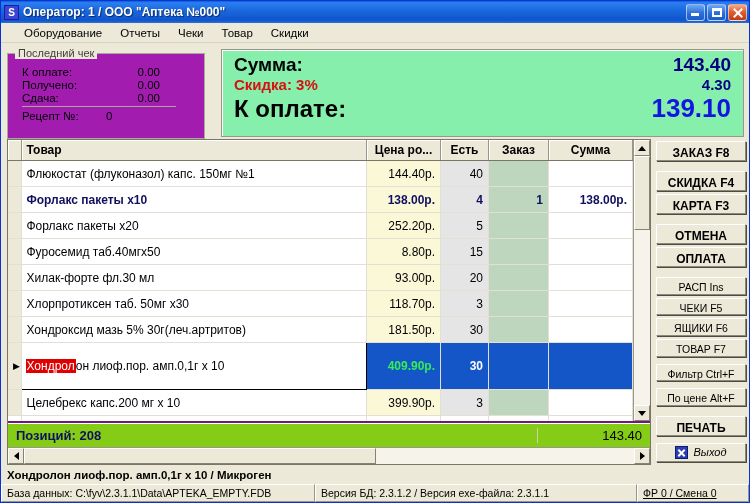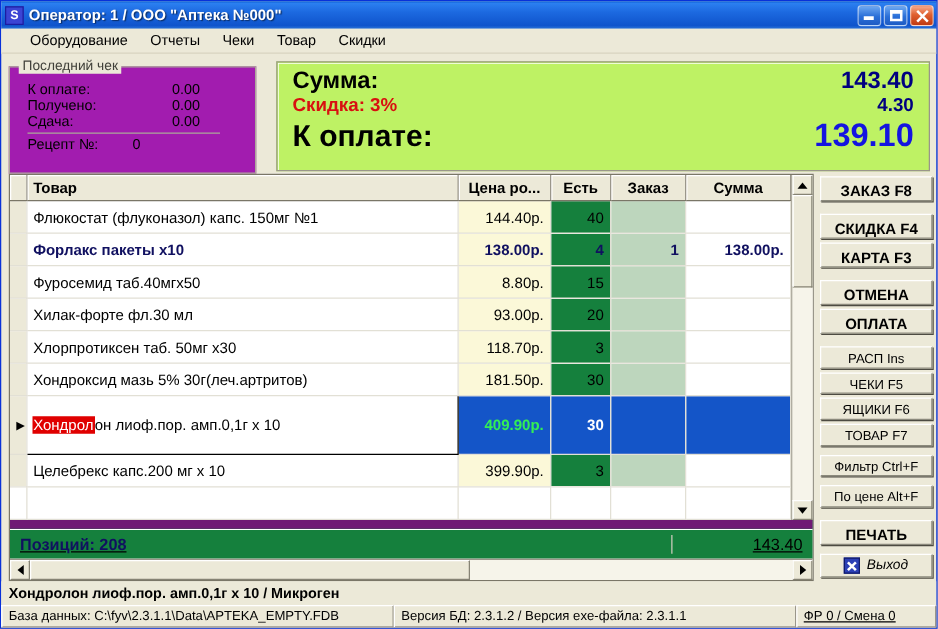--- a/index.html
+++ b/index.html
@@ -64,21 +64,21 @@
     font-size:11px;color:#41413a;
   }
   .lcrow{display:flex;font-size:11.5px;color:#000;padding:1px 0 0 14px;}
   .lcrow .lbl{width:78px;}
   .lcrow .val{width:60px;text-align:right;}
   .lcsep{height:1px;background:#aca899;margin:2px 28px 2px 14px;}
   .lastcheck .inner{padding-top:11px;}
   .spacer-mid{width:10px;}
   .sumbox{
     flex:1;margin:2px 2px 2px 6px;
-    border:1px solid #9a968a;background:#bef264;
+    border:1px solid #9a968a;background:#86efac;
     box-shadow:inset 1px 1px 0 #fff;
     padding:4px 12px 2px 12px;box-sizing:border-box;
   }
   .sumrow{display:flex;align-items:baseline;justify-content:space-between;}
   .sumrow .k{font-size:19px;font-weight:bold;color:#000;}
   .sumrow .v{font-size:19px;font-weight:bold;color:#000080;}
   .sumrow.disc .k{font-size:15px;font-weight:bold;color:#d81010;}
   .sumrow.disc .v{font-size:15px;font-weight:bold;color:#000080;}
   .sumrow.pay .k{font-size:24px;font-weight:bold;color:#000;}
   .sumrow.pay .v{font-size:26px;font-weight:bold;color:#1414e0;}
@@ -101,21 +101,21 @@
   }
   table.grid th.c{text-align:center;}
   table.grid td{
     border-right:1px solid #e2e0d5;border-bottom:1px solid #e2e0d5;
     padding:3px 5px;height:26px;box-sizing:border-box;
     white-space:nowrap;overflow:hidden;color:#000;
   }
   td.marker{width:12px;border-right:1px solid #cfccbe;background:#ece9d8;padding:0;text-align:center;color:#000;font-size:9px;}
   td.name{background:#fff;}
   td.price{background:#fbf8d8;text-align:right;}
-  td.have{background:#15803d;text-align:right;}
+  td.have{background:#e5e5e5;text-align:right;}
   td.order{background:#bdd6bd;text-align:right;}
   td.summ{background:#fff;text-align:right;}
   tr.bold td{font-weight:bold;color:#101060;}
   tr.sel td{background:#1455c8;color:#fff;}
   tr.sel td.marker{background:#ece9d8;color:#000;}
   tr.sel td.name{background:#fff;color:#000;border:1px solid #000;padding:16px 4px;}
   tr.sel td.price{background:#1455c8;color:#33ee55;font-weight:bold;text-align:right;}
   tr.sel td.have{background:#1455c8;color:#fff;font-weight:bold;}
   tr.sel td.order{background:#1455c8;}
   tr.sel td.summ{background:#1455c8;}
@@ -131,22 +131,22 @@
     display:flex;align-items:center;justify-content:center;}
   .arrow{width:0;height:0;border-left:4px solid transparent;border-right:4px solid transparent;}
   .arrow.up{border-bottom:5px solid #000;}
   .arrow.down{border-top:5px solid #000;}
   .arrow.left{border-top:4px solid transparent;border-bottom:4px solid transparent;border-right:5px solid #000;border-left:none;width:0;height:0;}
   .arrow.right{border-top:4px solid transparent;border-bottom:4px solid transparent;border-left:5px solid #000;border-right:none;width:0;height:0;}
   .strack{flex:1;background:#f6f4ea;position:relative;}
   .sthumb{position:absolute;left:0;right:0;top:0;height:74px;background:#ece9d8;
     border:1px solid #fff;border-right-color:#868374;border-bottom-color:#868374;box-sizing:border-box;}
   .totalrow{
-    display:flex;flex:0 0 24px;border-top:7px solid #701a75;background:#15803d;
-    align-items:center;box-shadow:inset 0 1px 0 #fff;text-decoration:underline;
+    display:flex;flex:0 0 24px;border-top:2px solid #701a75;background:#84cc16;
+    align-items:center;box-shadow:inset 0 1px 0 #fff;
   }
   .totalrow .pos{flex:1;font-size:13px;font-weight:bold;color:#101060;padding-left:8px;}
   .totalrow .tv{width:104px;text-align:right;padding-right:8px;font-size:13px;color:#000;border-left:1px solid #cfccbe;}
   .hscroll{flex:0 0 16px;display:flex;background:#f1efe2;border-top:1px solid #9a968a;}
   .hstrack{flex:1;background:#f6f4ea;position:relative;}
   .hsthumb{position:absolute;top:0;bottom:0;left:0;width:352px;background:#ece9d8;
     border:1px solid #fff;border-right-color:#868374;border-bottom-color:#868374;box-sizing:border-box;}
   
   .sidebar{width:90px;flex:0 0 90px;display:flex;flex-direction:column;padding-top:2px;}
   .btn{
@@ -290,20 +290,28 @@
                 <td class="order"></td>
                 <td class="summ"></td>
               </tr>
               <tr class="bold">
                 <td class="marker"></td>
                 <td class="name">Форлакс пакеты х10</td>
                 <td class="price">138.00р.</td>
                 <td class="have">4</td>
                 <td class="order">1</td>
                 <td class="summ">138.00р.</td>
+              </tr>
+              <tr>
+                <td class="marker"></td>
+                <td class="name">Форлакс пакеты х20</td>
+                <td class="price">252.20р.</td>
+                <td class="have">5</td>
+                <td class="order"></td>
+                <td class="summ"></td>
               </tr>
               <tr>
                 <td class="marker"></td>
                 <td class="name">Фуросемид таб.40мгх50</td>
                 <td class="price">8.80р.</td>
                 <td class="have">15</td>
                 <td class="order"></td>
                 <td class="summ"></td>
               </tr>
               <tr>

